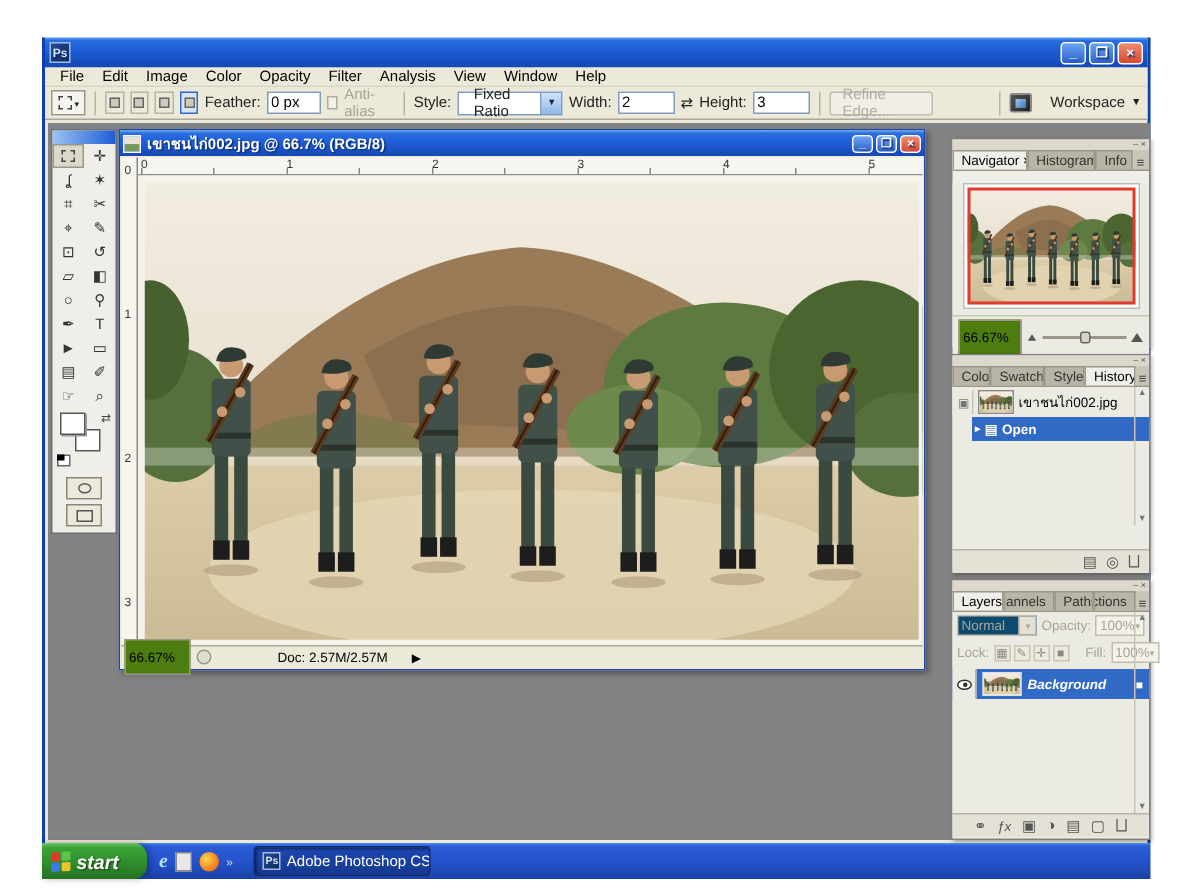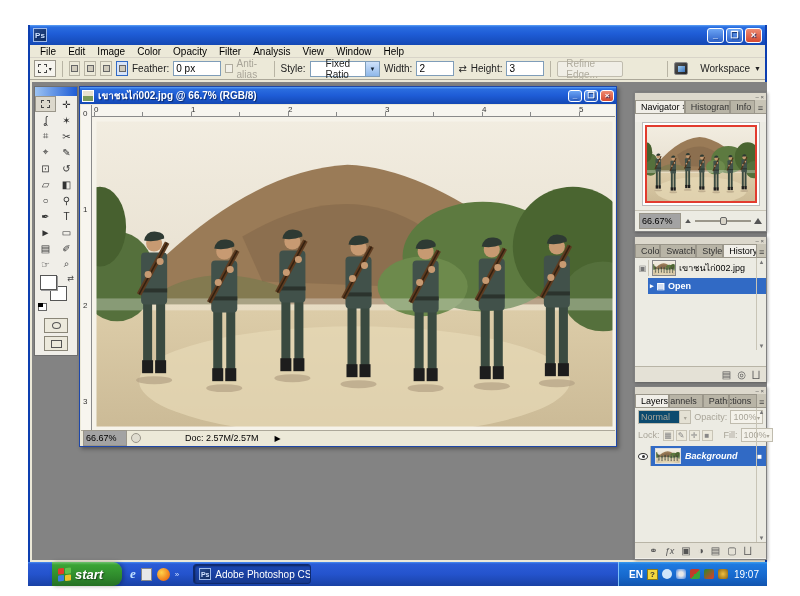--- a/index.html
+++ b/index.html
@@ -35,21 +35,21 @@
   .dashbox { width:9px; height:9px; border:1px dashed #444; }
   .modebtn { width:15px; height:15px; border:1px solid #b8b4a4; background:#ece9d8; display:flex;
              align-items:center; justify-content:center; }
   .modebtn .sq { width:7px; height:7px; border:1px solid #666; background:#cfcabb; }
   .modebtn.pressed { border:1px solid #316ac5; background:#d8e4f8; }
   .optinput { height:15px; border:1px solid #7f9db9; background:#fff; font-size:10px; padding:0 2px;
               font-family:"Liberation Sans",sans-serif; }
   .disabled-txt { color:#a8a498; }
   .chk { width:9px; height:9px; border:1px solid #b0ac9e; background:#f2f0e8; display:inline-block; }
   .selbox { height:16px; border:1px solid #7f9db9; background:#fff; display:flex; align-items:center; }
-  .selbox .val { padding:0 15px; flex:1; }
+  .selbox .val { padding:0 10px; flex:1; }
   .selarrow { width:14px; height:100%; background:linear-gradient(180deg,#cfe2fa,#8fb8ea); border-left:1px solid #7f9db9;
               font-size:6px; display:flex; align-items:center; justify-content:center; color:#123; }
   .refine { height:16px; border:1px solid #c0bcae; border-radius:2px; background:#f0eee6; color:#b0ac9e;
             padding:0 8px; display:flex; align-items:center; }
   .bridge-ico { width:18px; height:13px; background:linear-gradient(135deg,#555,#222); border:1px solid #888;
                 border-radius:2px; position:relative; }
   .bridge-ico:before { content:""; position:absolute; left:3px; top:3px; width:7px; height:6px;
                        background:linear-gradient(135deg,#9ecbf0,#3a72b8); }
 
   
@@ -89,21 +89,21 @@
   .ruler-h b { position:absolute; top:0; font-weight:normal; font-size:8px; color:#333; }
   .ruler-v { position:absolute; left:1px; top:18px; width:11px; bottom:16px; background:#f7f5ef;
              border-right:1px solid #8a8a8a; overflow:hidden; }
   .ruler-v b { position:absolute; left:2px; font-weight:normal; font-size:8px; color:#333; }
   .ruler-corner { position:absolute; left:1px; top:18px; width:11px; height:12px; background:#f0eee6;
                   border-right:1px solid #aaa; border-bottom:1px solid #aaa; }
   .canvas { position:absolute; left:12px; top:30px; right:1px; bottom:16px; background:#fdfcf8; overflow:hidden; }
   .canvas svg { display:block; }
   .doc-status { position:absolute; left:1px; right:1px; bottom:1px; height:15px; background:#ece9d8;
                 border-top:1px solid #aca899; display:flex; align-items:center; font-size:9px; gap:4px; padding:0 2px;}
-  .zoomfield { width:44px; height:16px; border:1px solid #9a968a; background:#a3a3a3; padding:0 2px; font-size:9px; }
+  .zoomfield { width:44px; height:24px; border:1px solid #9a968a; background:#4d7c0f; padding:0 2px; font-size:9px; }
   .info-ico { width:10px; height:10px; border:1px solid #9a968a; border-radius:50%; background:#e0ddd0; }
   .status-arrow { font-size:8px; margin-left:12px; }
 
   
   .palette { position:absolute; left:602px; width:133px; background:#f0eee8; border:1px solid #808080;
              box-shadow:1px 1px 3px rgba(0,0,0,.3); }
   .pal-top { height:7px; display:flex; justify-content:flex-end; align-items:center; gap:3px; padding-right:2px;
              background:#dcd8cc; font-size:6px; color:#555; line-height:6px; }
   .tabs { display:flex; height:14px; background:#c8c4b6; border-bottom:1px solid #9a968a; align-items:flex-end; }
   .tab { height:13px; padding:0 5px; font-size:9px; background:#b8b4a6; border:1px solid #9a968a; border-bottom:none;
@@ -165,21 +165,21 @@
   .layer-lock { font-size:8px; margin-right:4px; }
   .lay-empty { height:76px; }
 
   
   #taskbar { position:absolute; left:28px; top:562px; width:739px; height:24px;
              background:linear-gradient(180deg,#4a90f2 0%,#2b5dd7 8%,#2453cd 50%,#1941a5 100%); display:flex;
              align-items:center; }
   #startbtn { height:24px; width:70px; border-radius:0 9px 9px 0; display:flex; align-items:center; gap:4px;
               padding-left:6px; background:linear-gradient(180deg,#6fc26f 0%,#3aa435 12%,#2f8a2c 60%,#247023 100%);
               color:#fff; font-weight:bold; font-style:italic; font-size:13px; text-shadow:1px 1px 1px #1a4a1a;
-              box-shadow:2px 0 4px rgba(0,0,0,.3);margin-left:24px; }
+              box-shadow:2px 0 4px rgba(0,0,0,.3); }
   .winflag { width:13px; height:13px; display:grid; grid-template-columns:6px 6px; grid-template-rows:6px 6px; gap:1px;
              transform:skewY(-4deg); }
   .winflag i { border-radius:1px; }
   .winflag i:nth-child(1){background:#e23a2a;} .winflag i:nth-child(2){background:#5fc24a;}
   .winflag i:nth-child(3){background:#3a7de0;} .winflag i:nth-child(4){background:#ecc32a;}
   .quicklaunch { display:flex; align-items:center; gap:5px; padding:0 8px; }
   .ql-ie { color:#bfe0ff; font-family:"Liberation Serif",serif; font-style:italic; font-weight:bold; font-size:13px; }
   .ql-doc { width:11px; height:13px; background:#e8e8e8; border:1px solid #888; }
   .ql-ff { width:13px; height:13px; border-radius:50%; background:radial-gradient(circle at 35% 35%,#ffd24a,#f07818 70%,#b84a10); }
   .ql-chev { color:#cfe0ff; font-size:8px; }
@@ -288,21 +288,21 @@
       <span class="modebtn">
           <span class="sq"></span>
         </span>
       <span class="modebtn">
           <span class="sq"></span>
         </span>
       <span class="modebtn pressed">
           <span class="sq"></span>
         </span>
       <span>Feather:</span>
-      <input class="optinput" style="width: 48px;" value="0 px">
+      <input class="optinput" style="width: 36px;" value="0 px">
       <span class="chk"></span>
       <span class="disabled-txt">Anti-alias</span>
       <span class="sep"></span>
       <span>Style:</span>
       <span class="selbox" style="width:86px">
         <span class="val">Fixed Ratio</span>
         <span class="selarrow">▼</span>
       </span>
       <span>Width:</span>
       <input class="optinput" style="width: 38px;" value="2">
@@ -556,25 +556,15 @@
     <div class="quicklaunch">
       <span class="ql-ie">e</span>
       <span class="ql-doc"></span>
       <span class="ql-ff"></span>
       <span class="ql-chev">»</span>
     </div>
     <div class="taskitem">
       <span class="ps-ico">Ps</span>
       <span>Adobe Photoshop CS...</span>
     </div>
-    <div class="tray">
-      <span class="tray-lang">EN</span>
-      <span class="tray-help">?</span>
-      <span class="tray-ico" style="background:#cfe6fa;border-radius:50%"></span>
-      <span class="tray-ico" style="background:radial-gradient(circle,#e8e8e8 30%,#3a7de0)"></span>
-      <span class="tray-ico" style="background:linear-gradient(135deg,#c23b2a 50%,#3aa33a 50%)"></span>
-      <span class="tray-ico" style="background:linear-gradient(135deg,#2a8a2a,#e23a2a)"></span>
-      <span class="tray-ico" style="background:radial-gradient(circle,#f0c040,#8a6010)"></span>
-      <span class="tray-time">19:07</span>
-    </div>
   </div>
 
 </div>
 
 </body></html>

